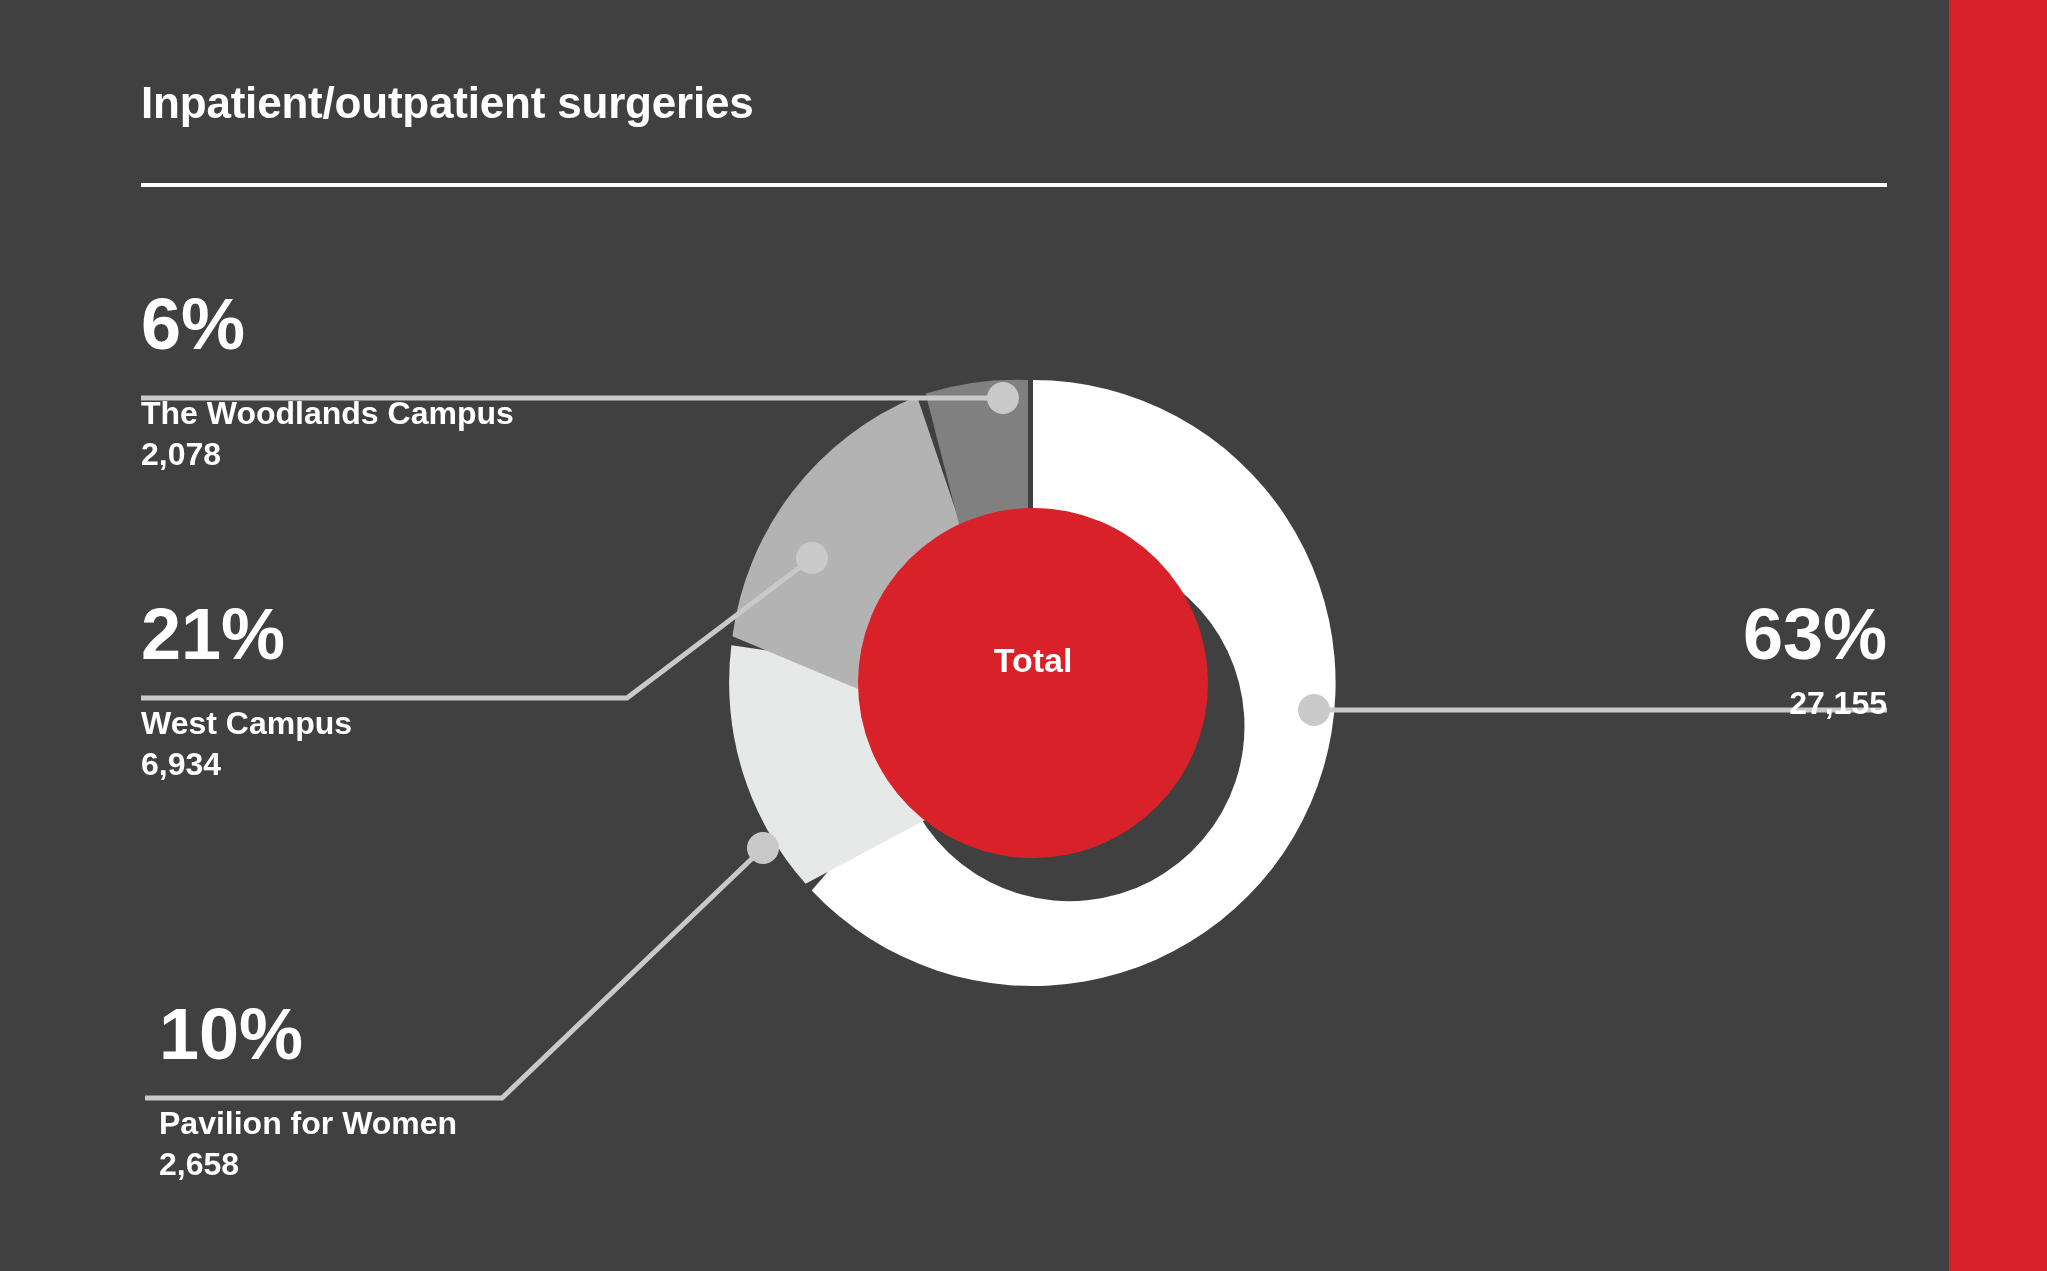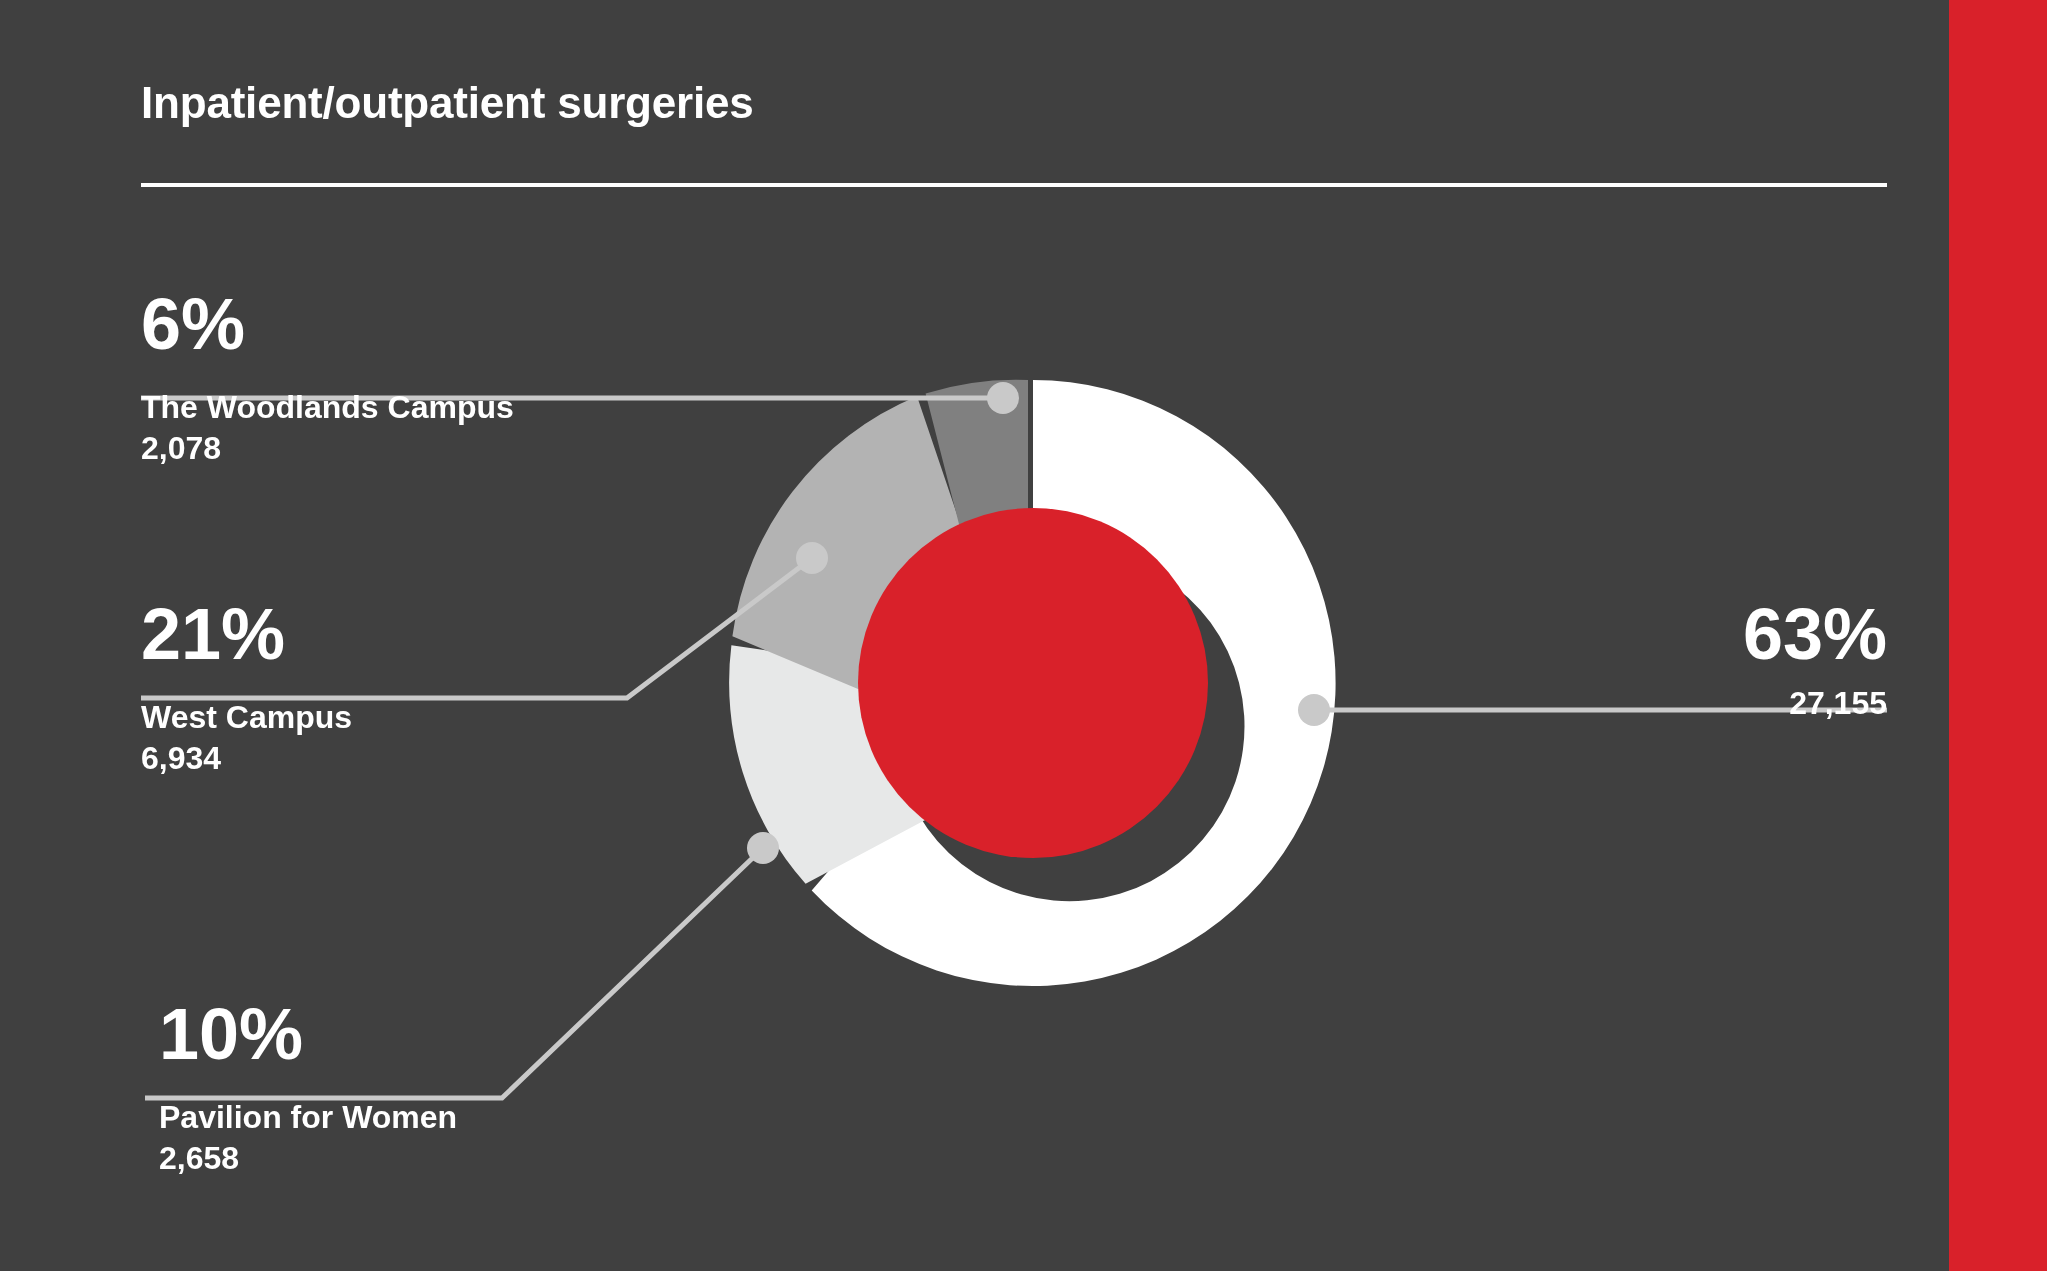--- a/index.html
+++ b/index.html
@@ -49,21 +49,21 @@
   }
   .callout .rule {
     height: 5px;
     background: #c9c9c9;
     margin-top: 8px;
   }
   .callout .name {
     font-size: 32px;
     font-weight: bold;
     line-height: 1.28;
-    margin-top: 14px;
+    margin-top: 20px;
     white-space: nowrap;
   }
   .callout .val {
     font-size: 32px;
     font-weight: bold;
     line-height: 1.28;
     white-space: nowrap;
   }
 
   #callout-woodlands { left: 141px; top: 288px; width: 430px; }
@@ -186,15 +186,16 @@
     <div class="val">2,658</div>
   </div>
 
   <div class="callout" id="callout-medical">
     <div class="pct">63%</div>
     <div class="rule"></div>
     <div class="val">27,155</div>
   </div>
 
   <div id="donut-center">
+    <div class="ctr-label">Total</div>
   </div>
 
 </div>
 
 </body></html>

